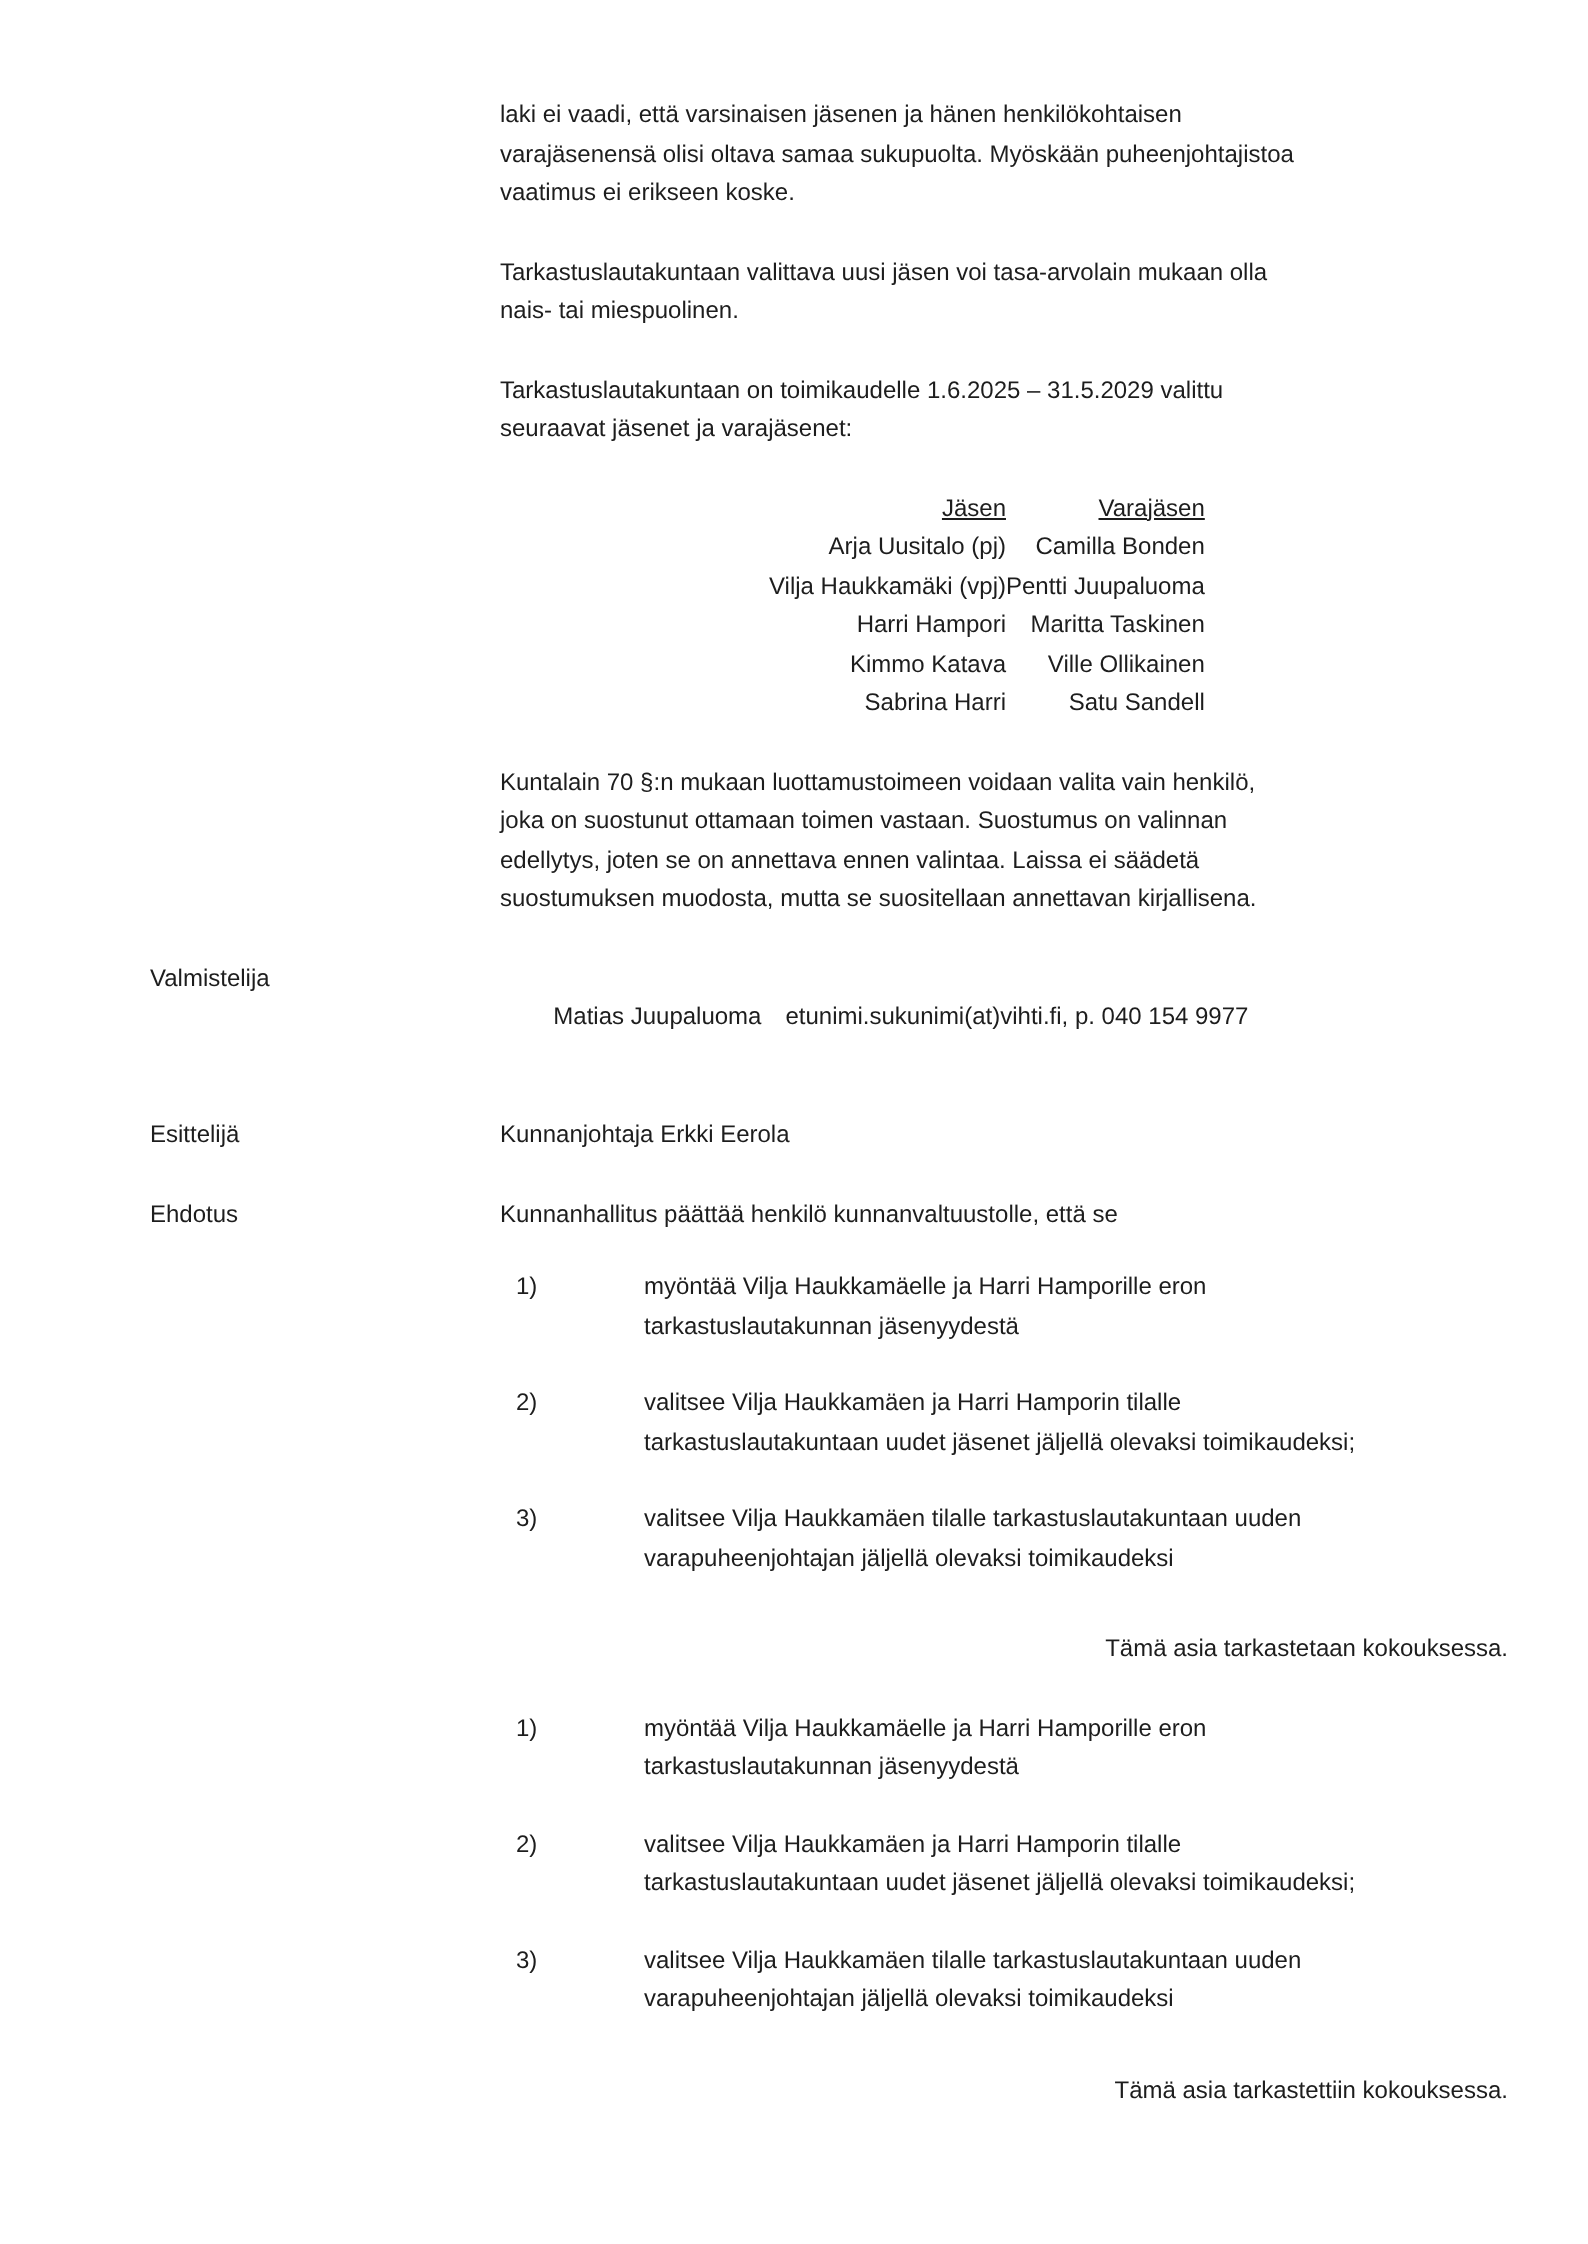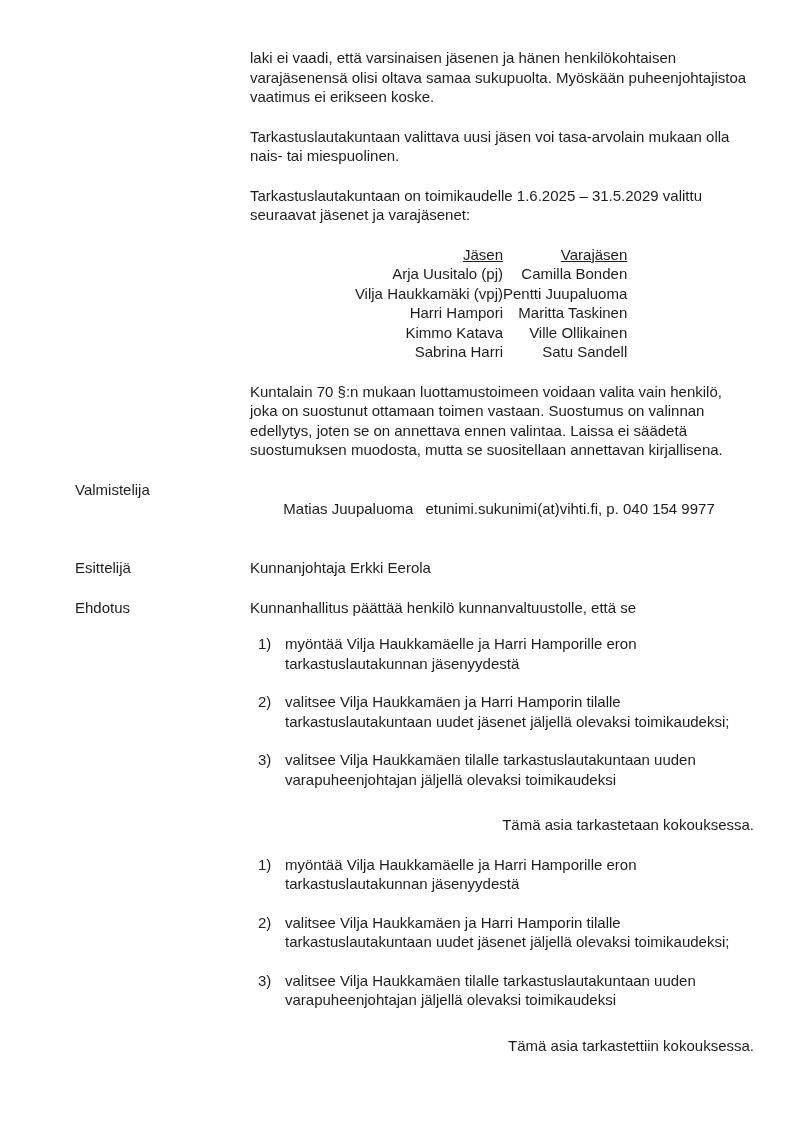--- a/index.html
+++ b/index.html
@@ -3,21 +3,21 @@
 <meta charset="utf-8">
 <style>
   html, body { margin: 0; padding: 0; background: #ffffff; }
   .page {
     position: relative;
     width: 794px;
     height: 1122px;
     background: #ffffff;
     overflow: hidden;
     font-family: "Liberation Sans", "DejaVu Sans", sans-serif;
-    font-size: 15px;
+    font-size: 12px;
     line-height: 19.5px;
     color: #1d1d1d;
   }
   .content { padding: 48px 40px 0 75px; }
 
   
   .indent { margin-left: 175px; }
   .indent2 { margin-left: 183px; } 
 
   .para { margin-bottom: 20px; max-width: 500px; }
@@ -41,21 +41,21 @@
 
   .row { display: flex; margin-bottom: 20px; justify-content: center; }
   .row .label { width: 175px; flex: 0 0 175px; }
   .row .value { flex: 1; white-space: pre; }
   .value .contact { margin-left: 12px; }
 
   .list { margin-bottom: 0; }
   .list .li { display: flex; margin-bottom: 19px; }
   .list .li:last-child { margin-bottom: 26px; }
   .list .num { width: 27px; flex: 0 0 27px; }
-  .list .li-text { flex: 1; }
+  .list .li-text { flex: 1; margin-left: 37px; }
 
   .intro-row { margin-bottom: 17px; }
   .closing { margin-bottom: 20px; text-align: right; }
 </style>
 </head>
 <body>
 
 <div class="page">
   <div class="content">
 

